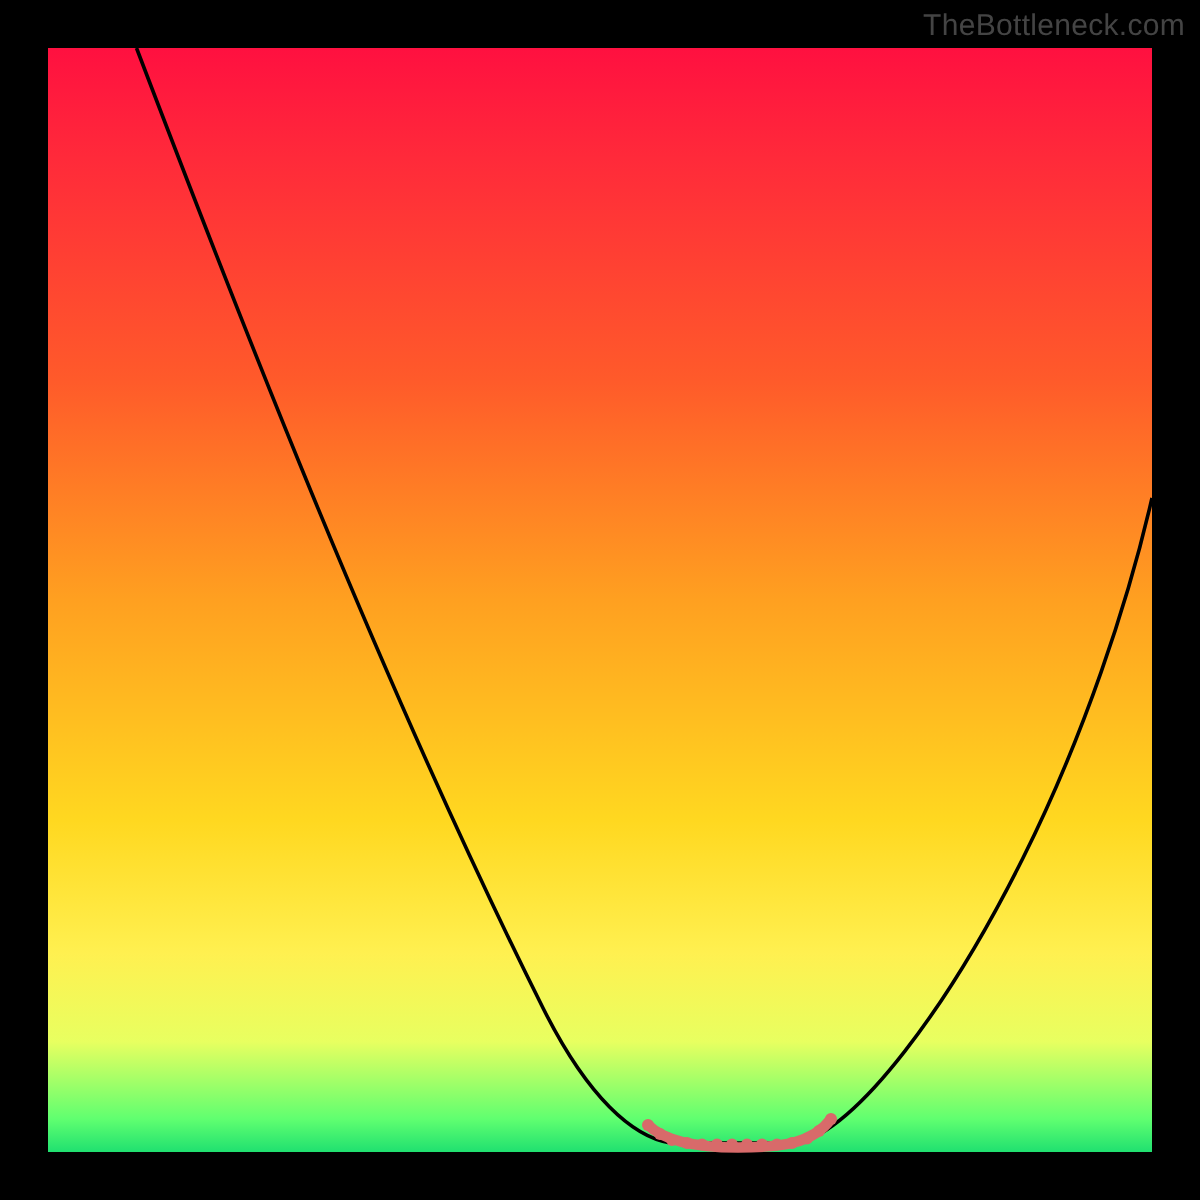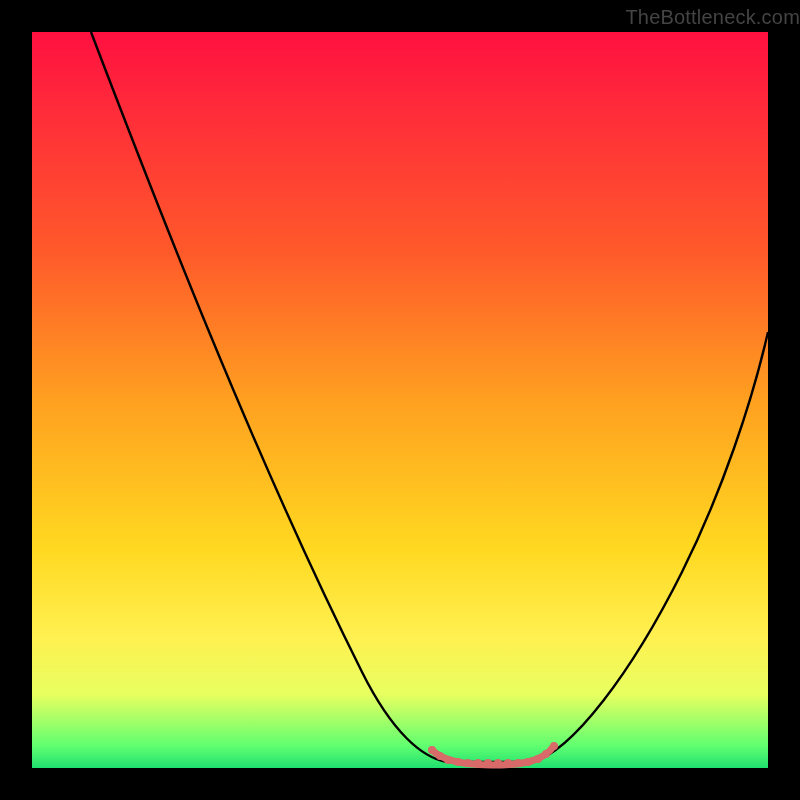--- a/index.html
+++ b/index.html
@@ -33,21 +33,21 @@
       #ffd820 70%,
       #fff050 82%,
       #e8ff60 90%,
       #60ff70 97%,
       #20e070 100%
     );
   }
   .watermark {
     position: absolute;
     top: 6px;
-    right: 0;
+    right: 10px;
     color: #444;
     font-size: 20px;
     font-weight: 500;
     letter-spacing: 0.2px;
     pointer-events: none;
   }
   svg.curve {
     position: absolute;
     left: 0;
     top: 0;

